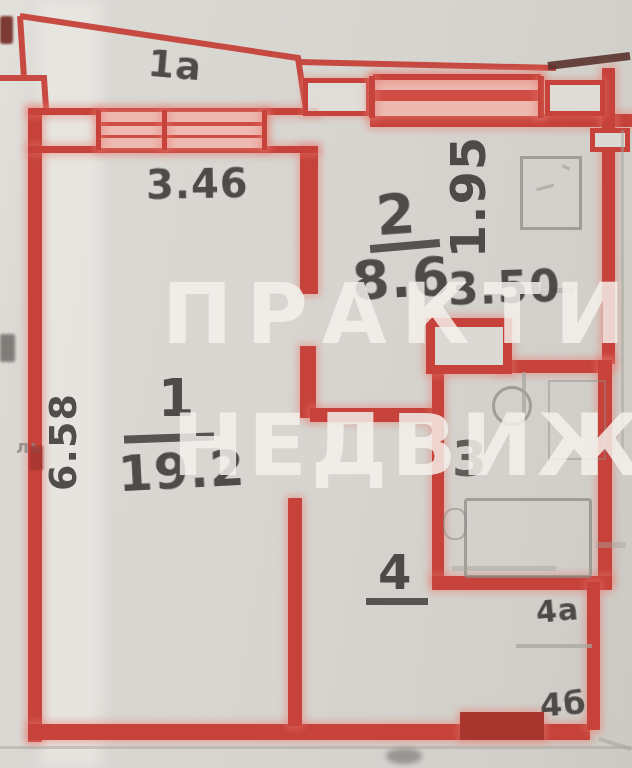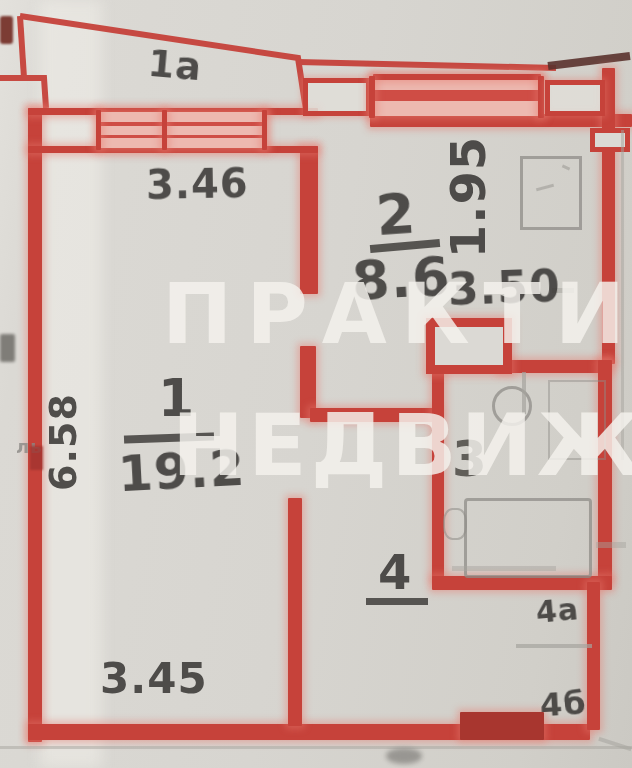--- a/index.html
+++ b/index.html
@@ -132,21 +132,20 @@
   <div class="txt" style="left:118px;top:446px;font-size:50px;transform:rotate(-3deg);">19.2</div>
 
   <div class="txt" style="left:452px;top:434px;font-size:50px;color:#504d49;">3</div>
 
   <div class="txt" style="left:378px;top:548px;font-size:48px;">4</div>
   <div class="bar" style="left:366px;top:598px;width:62px;height:7px;"></div>
 
   <div class="txt" style="left:536px;top:596px;font-size:30px;transform:rotate(-5deg);">4а</div>
   <div class="txt" style="left:540px;top:688px;font-size:32px;transform:rotate(-3deg);">4б</div>
 
-  <div class="txt" style="left:100px;top:658px;font-size:42px;">3.45</div>
 
   <div class="wm" style="left:162px;top:272px;font-size:84px;letter-spacing:14px;">ПРАКТИ</div>
   <div class="wm" style="left:172px;top:402px;font-size:86px;letter-spacing:4px;">НЕДВИЖИМ</div>
   <div class="txt" style="left:16px;top:438px;font-size:18px;color:#8b8985;opacity:.8;">ль</div>
 
   <div class="artifact" style="position:absolute;left:0;top:16px;width:13px;height:28px;background:#7c3c34;filter:blur(1px);border-radius:3px;"></div>
   <div class="artifact" style="position:absolute;left:0;top:334px;width:15px;height:28px;background:#6f6d68;filter:blur(1.5px);border-radius:2px;opacity:.85;"></div>
   <div class="artifact" style="position:absolute;left:30px;top:446px;width:13px;height:24px;background:#a23430;filter:blur(1px);opacity:.8;"></div>
   <div class="artifact" style="position:absolute;left:386px;top:748px;width:36px;height:16px;background:#8a8884;filter:blur(2.5px);border-radius:50%;opacity:.8;"></div>
 

